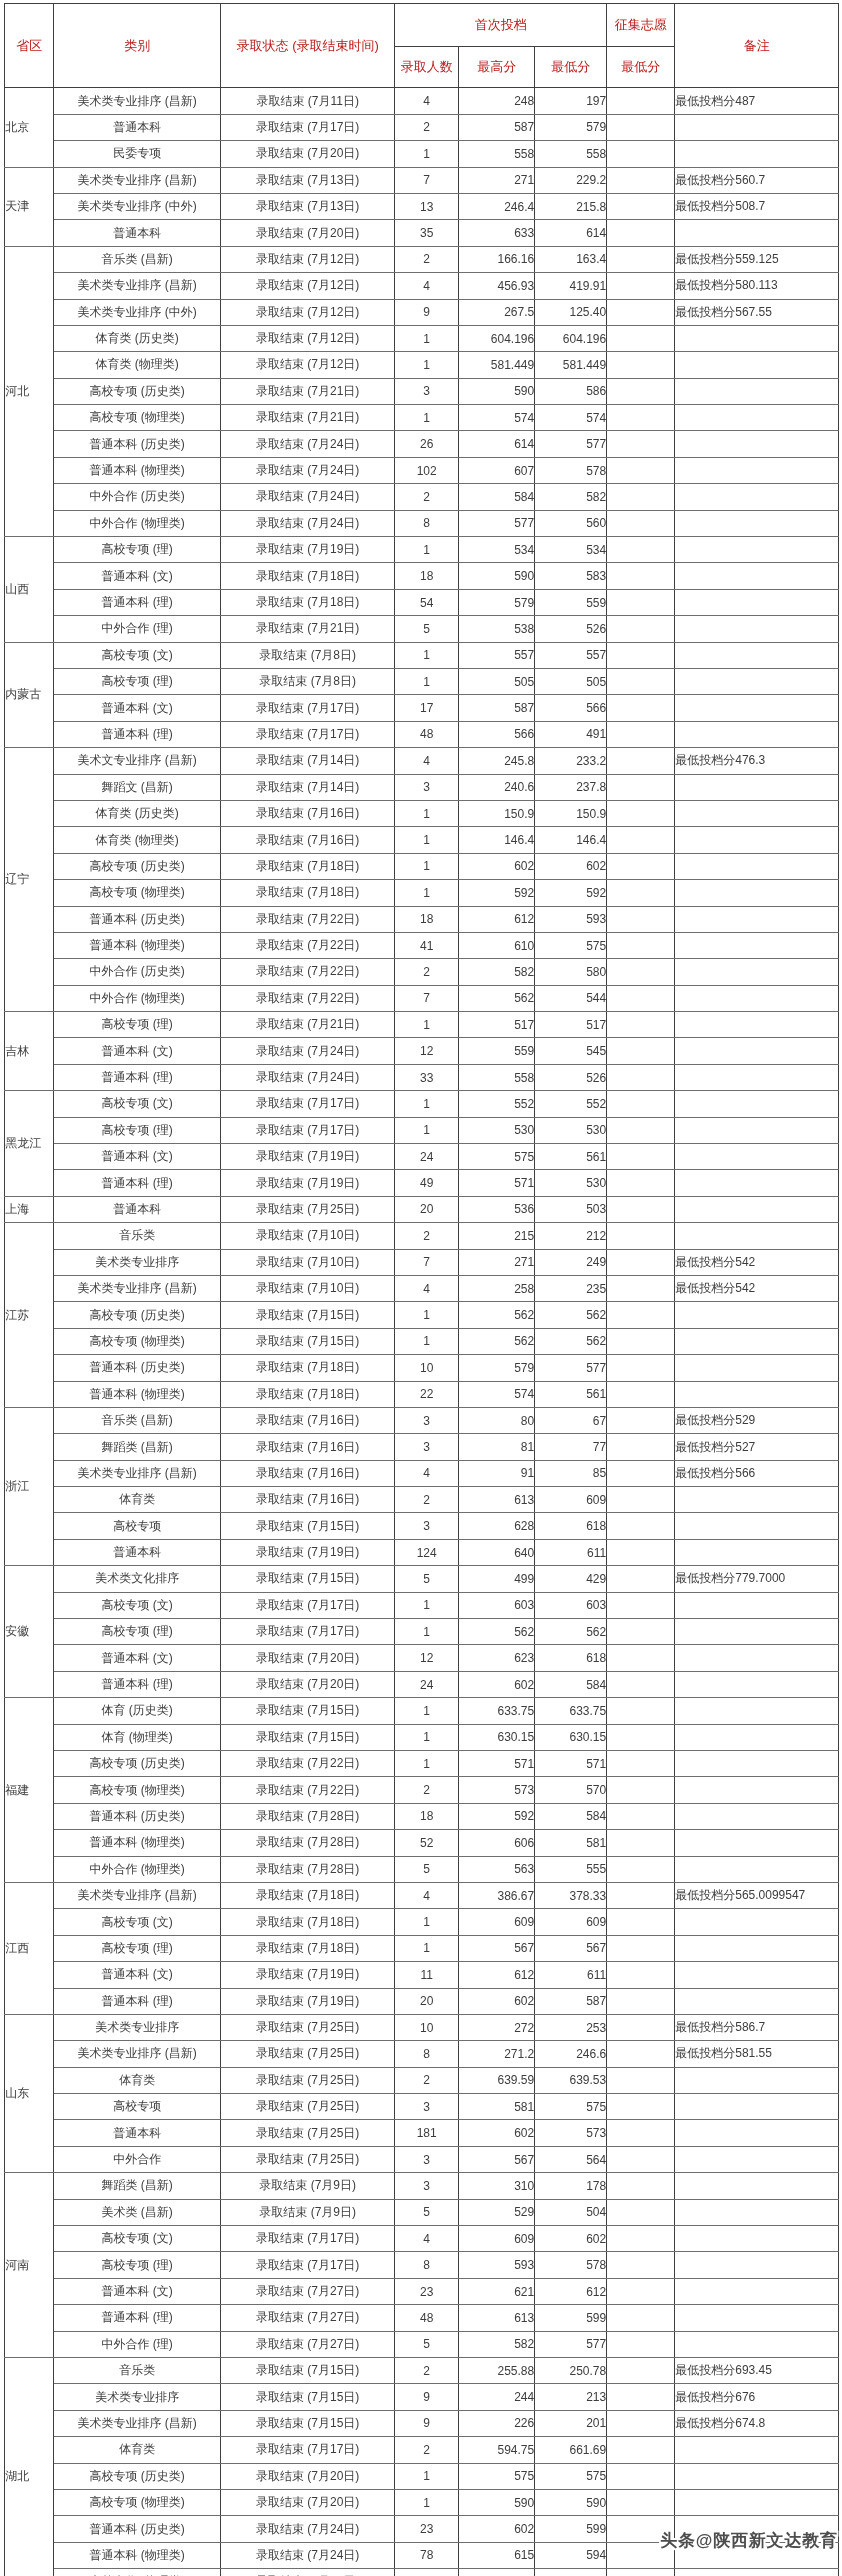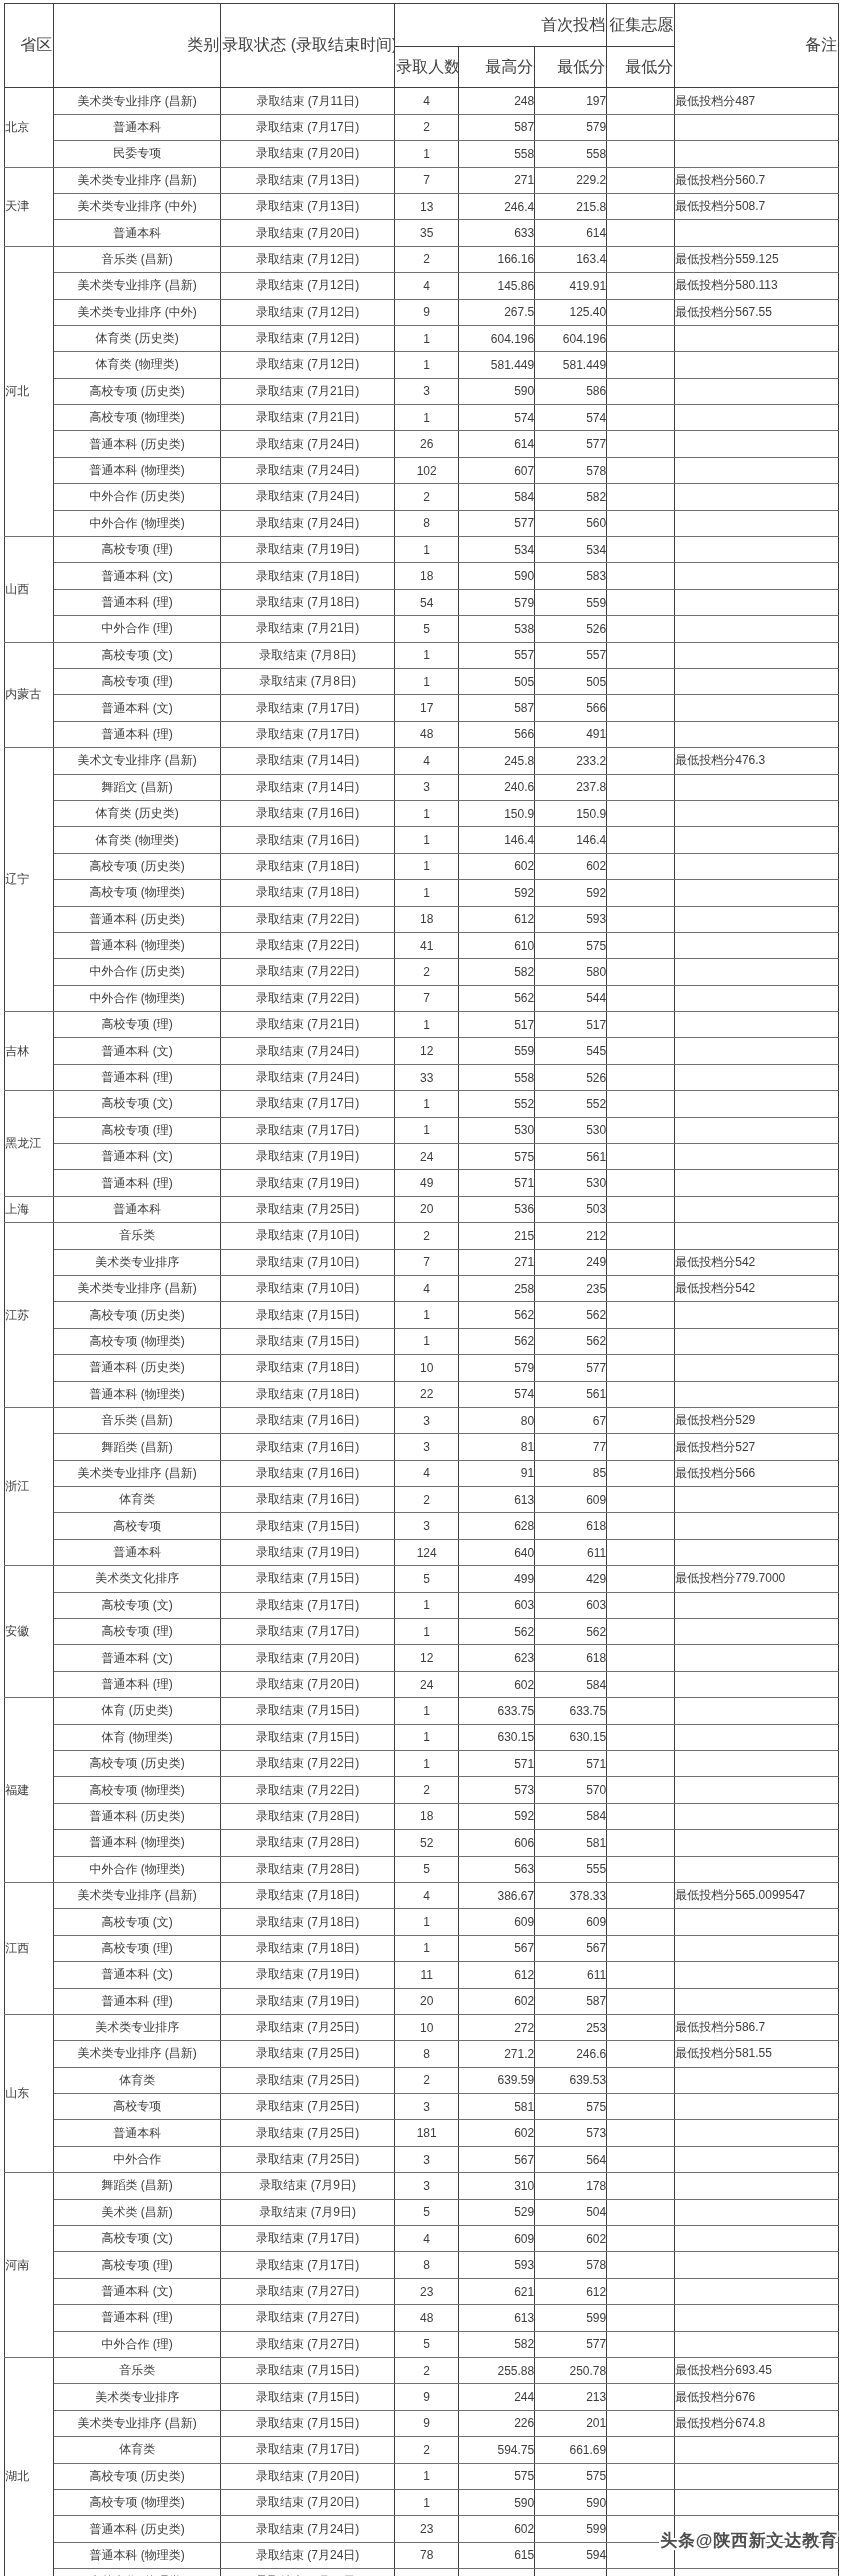--- a/index.html
+++ b/index.html
@@ -12,21 +12,21 @@
   table.adm {
     position:absolute; left:4.2px; top:3.4px; width:834px;
     border-collapse:collapse; table-layout:fixed;
     border:1.7px solid #1d1d1d;
   }
   .adm th, .adm td {
     border:0.8px solid #4f4f4f;
     font-weight:normal;
     overflow:hidden; white-space:nowrap;
   }
-  .adm thead th { font-size:16px; color:#404040; text-align:right; background:#fff; }
+  .adm thead th { font-size:13px; color:#b91c1c; text-align:center; background:#fff; }
   .adm thead tr.h1 th { height:40px; }
   .adm thead tr.h2 th { height:38px; }
   .adm tbody td { height:25.4px; font-size:12px; padding:0; background:#fff; }
   td.c-province { text-align:left; font-size:12px; }
   td.c-category { text-align:center; }
   td.c-status   { text-align:center; }
   td.c-count    { text-align:center; }
   td.c-max, td.c-min { text-align:right; padding-right:6.8px; }
   td.c-collect  { }
   td.c-remark   { text-align:left; padding-left:6.8px; font-size:11px; }
@@ -137,21 +137,21 @@
         <td class="c-count">2</td>
         <td class="c-max">166.16</td>
         <td class="c-min">163.4</td>
         <td class="c-collect"></td>
         <td class="c-remark">最低投档分559.125</td>
       </tr>
       <tr>
         <td class="c-category">美术类专业排序 (昌新)</td>
         <td class="c-status">录取结束 (7月12日)</td>
         <td class="c-count">4</td>
-        <td class="c-max">145.86</td>
+        <td class="c-max">456.93</td>
         <td class="c-min">419.91</td>
         <td class="c-collect"></td>
         <td class="c-remark">最低投档分580.113</td>
       </tr>
       <tr>
         <td class="c-category">美术类专业排序 (中外)</td>
         <td class="c-status">录取结束 (7月12日)</td>
         <td class="c-count">9</td>
         <td class="c-max">267.5</td>
         <td class="c-min">125.40</td>

